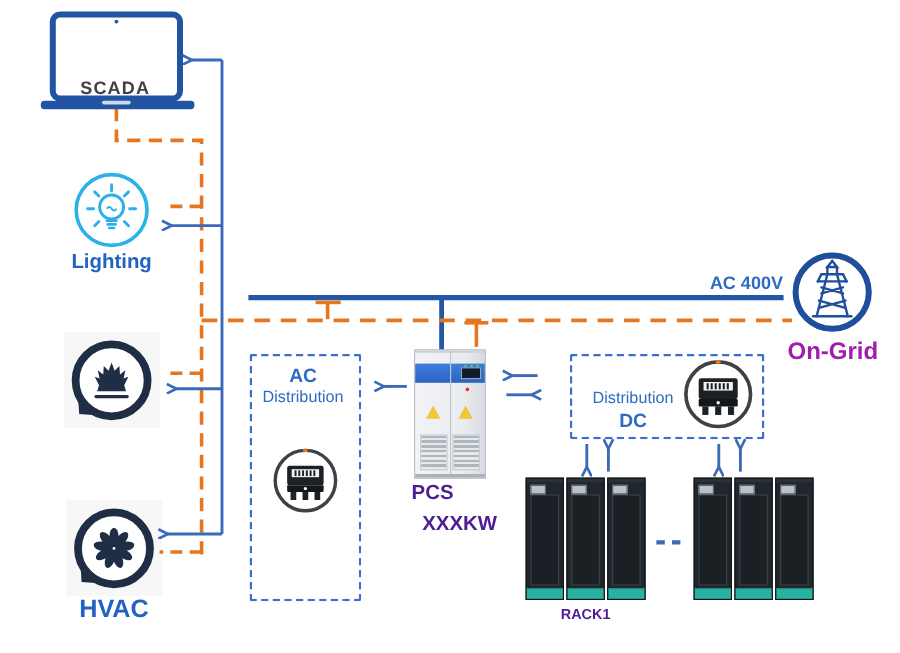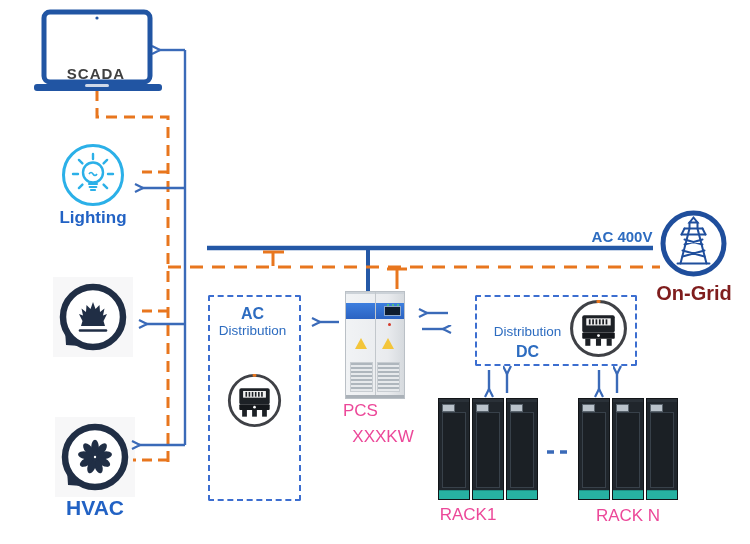--- a/index.html
+++ b/index.html
@@ -6,22 +6,22 @@
   #stage{
     position:relative;width:750px;height:544px;background:#ffffff;overflow:hidden;
     font-family:"Liberation Sans",sans-serif;
   }
   #wires{position:absolute;left:0;top:0;z-index:1;}
   .abs{position:absolute;z-index:2;}
   .lbl{position:absolute;z-index:3;text-align:center;}
   .lbl-navy{color:#404040;font-weight:bold;margin-top:24px;}
   .lbl-blue{color:#2262c4;font-weight:bold;}
   .lbl-royal{color:#2d6cc0;}
-  .lbl-bright{color:#ec4899;font-weight:normal;}
-  .lbl-cyan{color:#7f1d1d;font-weight:bold;}
+  .lbl-bright{color:#4c1d95;font-weight:bold;}
+  .lbl-cyan{color:#a21caf;font-weight:bold;}
   .dash-box{
     position:absolute;z-index:2;border:2px dashed #3c6ed0;border-radius:2px;background:transparent;
   }
   .icon-bg{position:absolute;z-index:1;background:#f7f7f8;}
   
   .pcs-cab{position:absolute;z-index:2;background:linear-gradient(90deg,#f1f3f5 0%,#e9ebee 72%,#d6dade 100%);
     border:1px solid #bac0c6;box-sizing:border-box;}
   .pcs-top{position:absolute;left:0;right:0;top:0;height:2px;background:#ccd2d8;}
   .pcs-band{position:absolute;left:0;right:0;top:11px;height:16px;background:linear-gradient(#3d7ede,#2b63c2);}
   .pcs-disp{position:absolute;right:3px;top:3px;width:17px;height:10px;background:#0e1c2e;border:1px solid #8fa8c8;box-sizing:border-box;}
@@ -284,16 +284,15 @@
         <div class="rack-disp"></div>
         <div class="rack-base"></div>
     </div>
     <div class="rack-cab">
       <div class="rack-topbar"></div>
         <div class="rack-frame"></div>
         <div class="rack-disp"></div>
         <div class="rack-base"></div>
     </div>
   </div>
-  <div class="lbl lbl-bright" style="left:428px;top:505px;width:80px;font-size:17px;">RACK1</div>
-  <div class="lbl lbl-bright" style="left:583px;top:506px;width:90px;font-size:17px;">RACK N</div>
+  <div class="lbl lbl-bright" style="left:448px;top:505px;width:80px;font-size:12px;">RACK1</div>
 
 </div>
 
 </body></html>

